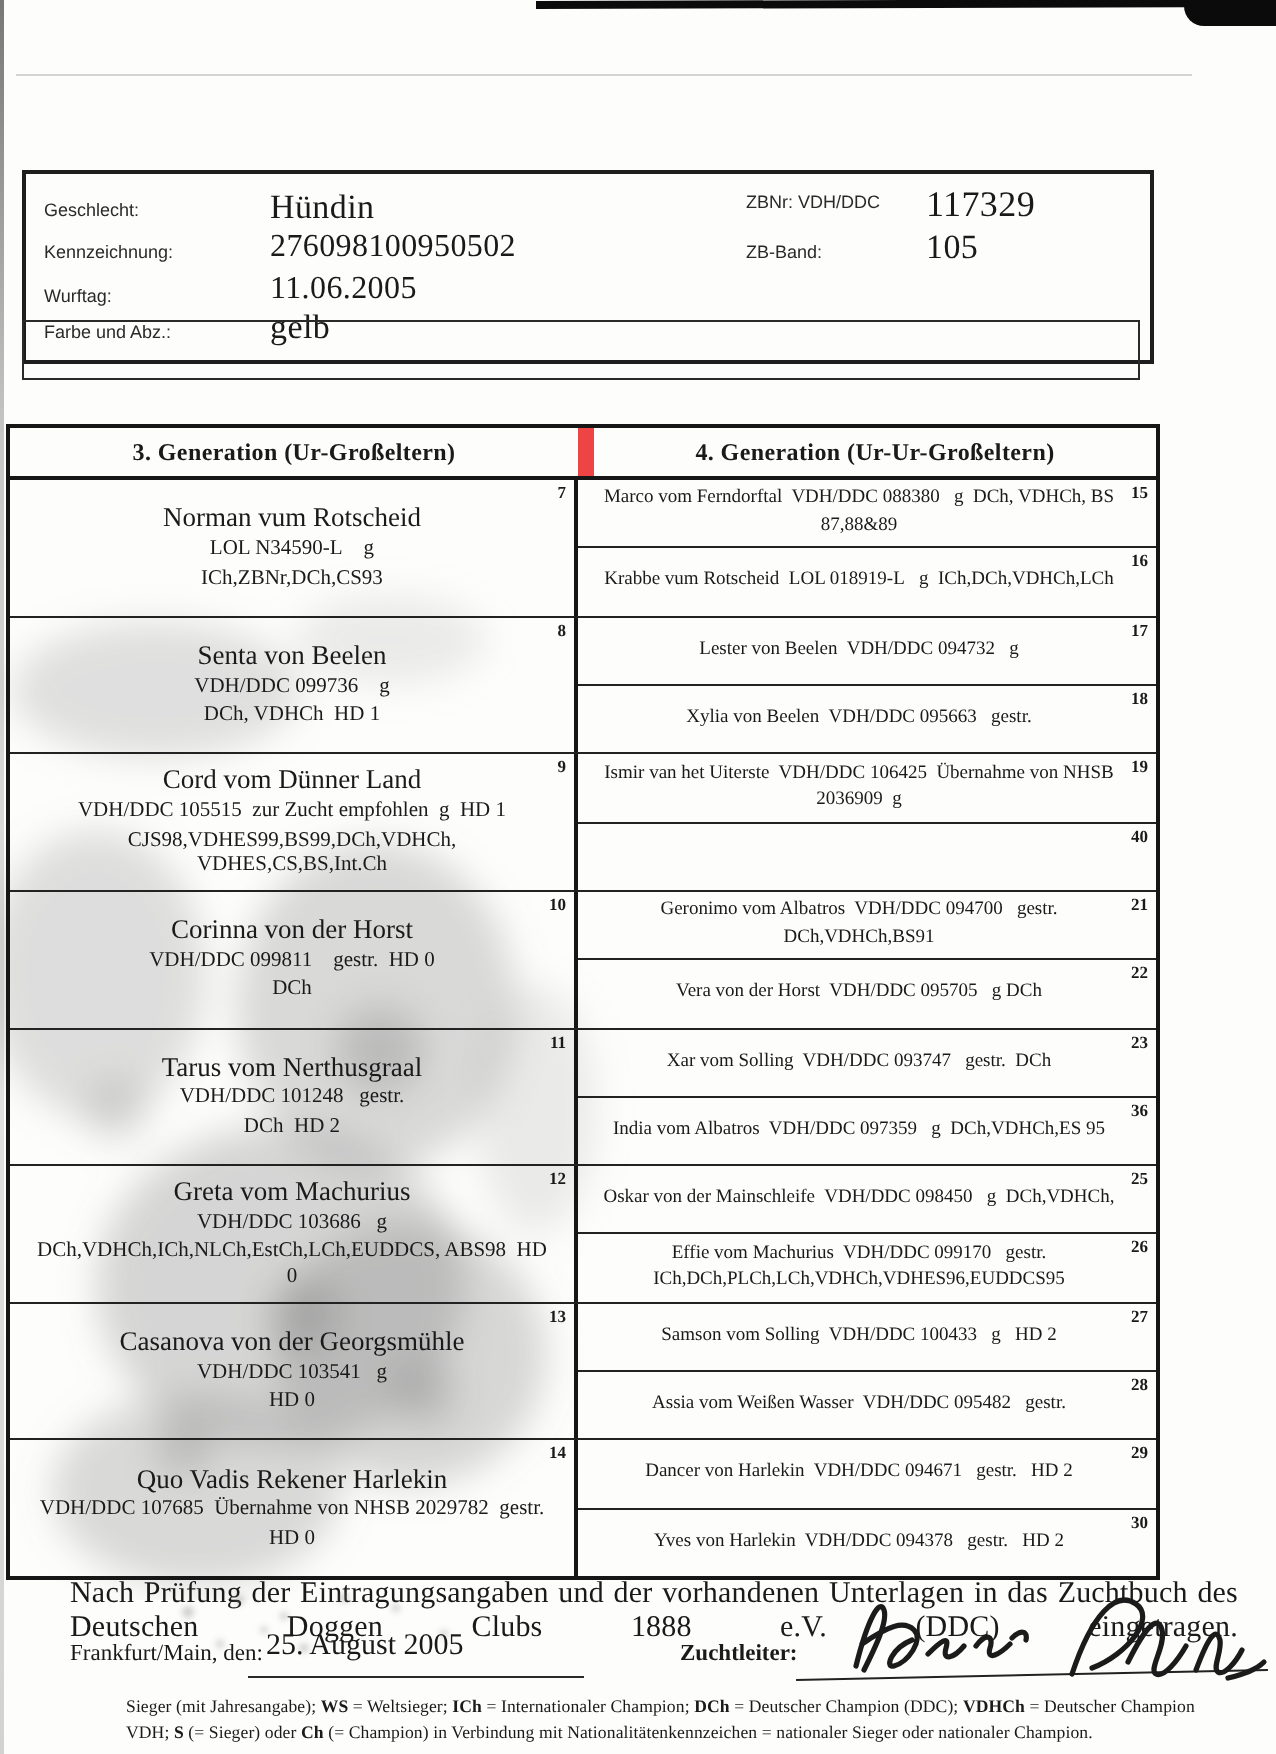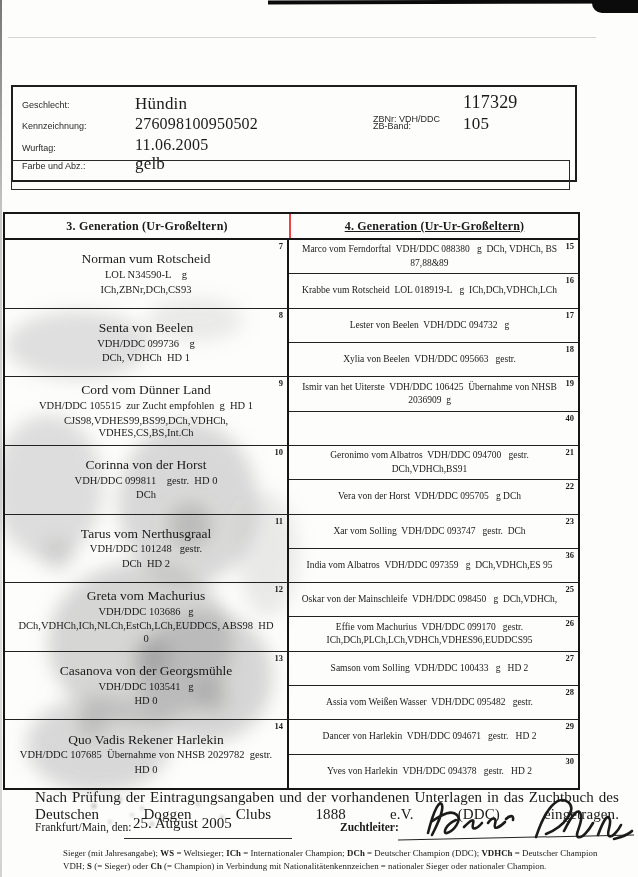--- a/index.html
+++ b/index.html
@@ -16,22 +16,22 @@
   .if-label{position:absolute;font-family:"Liberation Sans",sans-serif;font-size:9px;color:#2a2a2a;}
   .if-value{position:absolute;font-size:16px;letter-spacing:.2px;}
   .empty-box{position:absolute;left:11px;top:160px;width:557px;height:28px;border:1.5px solid #2a2a2a;}
   
   .watermark{position:absolute;left:0;top:225px;width:340px;height:575px;pointer-events:none;}
   
   .pedigree{position:absolute;left:3px;top:212px;width:573px;height:574px;border:2px solid #161616;
             display:flex;flex-direction:column;background:transparent;}
   .p-header{display:flex;height:24px;min-height:24px;border-bottom:2px solid #161616;
             font-weight:bold;font-size:12px;letter-spacing:.2px;}
-  .p-h3{width:284px;min-width:284px;border-right:2px solid #ef4444;display:flex;align-items:center;justify-content:center;}
-  .p-h4{flex:1;display:flex;align-items:center;justify-content:center;text-decoration:underline;}
+  .p-h3{width:284px;min-width:284px;border-right:8px solid #ef4444;display:flex;align-items:center;justify-content:center;}
+  .p-h4{flex:1;display:flex;align-items:center;justify-content:center;}
   .p-body{flex:1;display:flex;flex-direction:column;}
   .band{flex:1;display:flex;border-top:1.5px solid #222;}
   .band:first-child{border-top:none;}
   .g3{width:284px;min-width:284px;border-right:2px solid #161616;position:relative;
       display:flex;flex-direction:column;align-items:center;justify-content:center;
       text-align:center;padding:2px 12px;box-sizing:border-box;gap:2px;}
   .g3 .l1{font-size:13.5px;line-height:1.15;}
   .g3 .l2,.g3 .l3{font-size:10.5px;line-height:1.2;}
   .g4wrap{flex:1;display:flex;flex-direction:column;}
   .g4{flex:1;position:relative;display:flex;align-items:center;justify-content:center;
@@ -64,21 +64,21 @@
 
   <div class="info-box">
     <span class="if-label" style="left:9px;top:13px">Geschlecht:</span>
     <span class="if-label" style="left:9px;top:34px">Kennzeichnung:</span>
     <span class="if-label" style="left:9px;top:56px">Wurftag:</span>
     <span class="if-label" style="left:9px;top:74px">Farbe und Abz.:</span>
     <span class="if-value" style="left:122px;top:7px;font-size:17px">Hündin</span>
     <span class="if-value" style="left:122px;top:28px">276098100950502</span>
     <span class="if-value" style="left:122px;top:49px">11.06.2005</span>
     <span class="if-value" style="left:122px;top:67px;font-size:17px">gelb</span>
-    <span class="if-label" style="left:360px;top:27px">ZBNr: VDH/DDC</span>
+    <span class="if-label" style="left:360px;top:9px">ZBNr: VDH/DDC</span>
     <span class="if-label" style="left:360px;top:34px">ZB-Band:</span>
     <span class="if-value" style="left:450px;top:5px;font-size:18px">117329</span>
     <span class="if-value" style="left:450px;top:27px;font-size:17px">105</span>
   </div>
 
   <div class="empty-box"></div>
 
   <svg class="watermark" viewBox="0 0 340 575">
     <defs>
         <filter id="wb" x="-40%" y="-40%" width="180%" height="180%">

